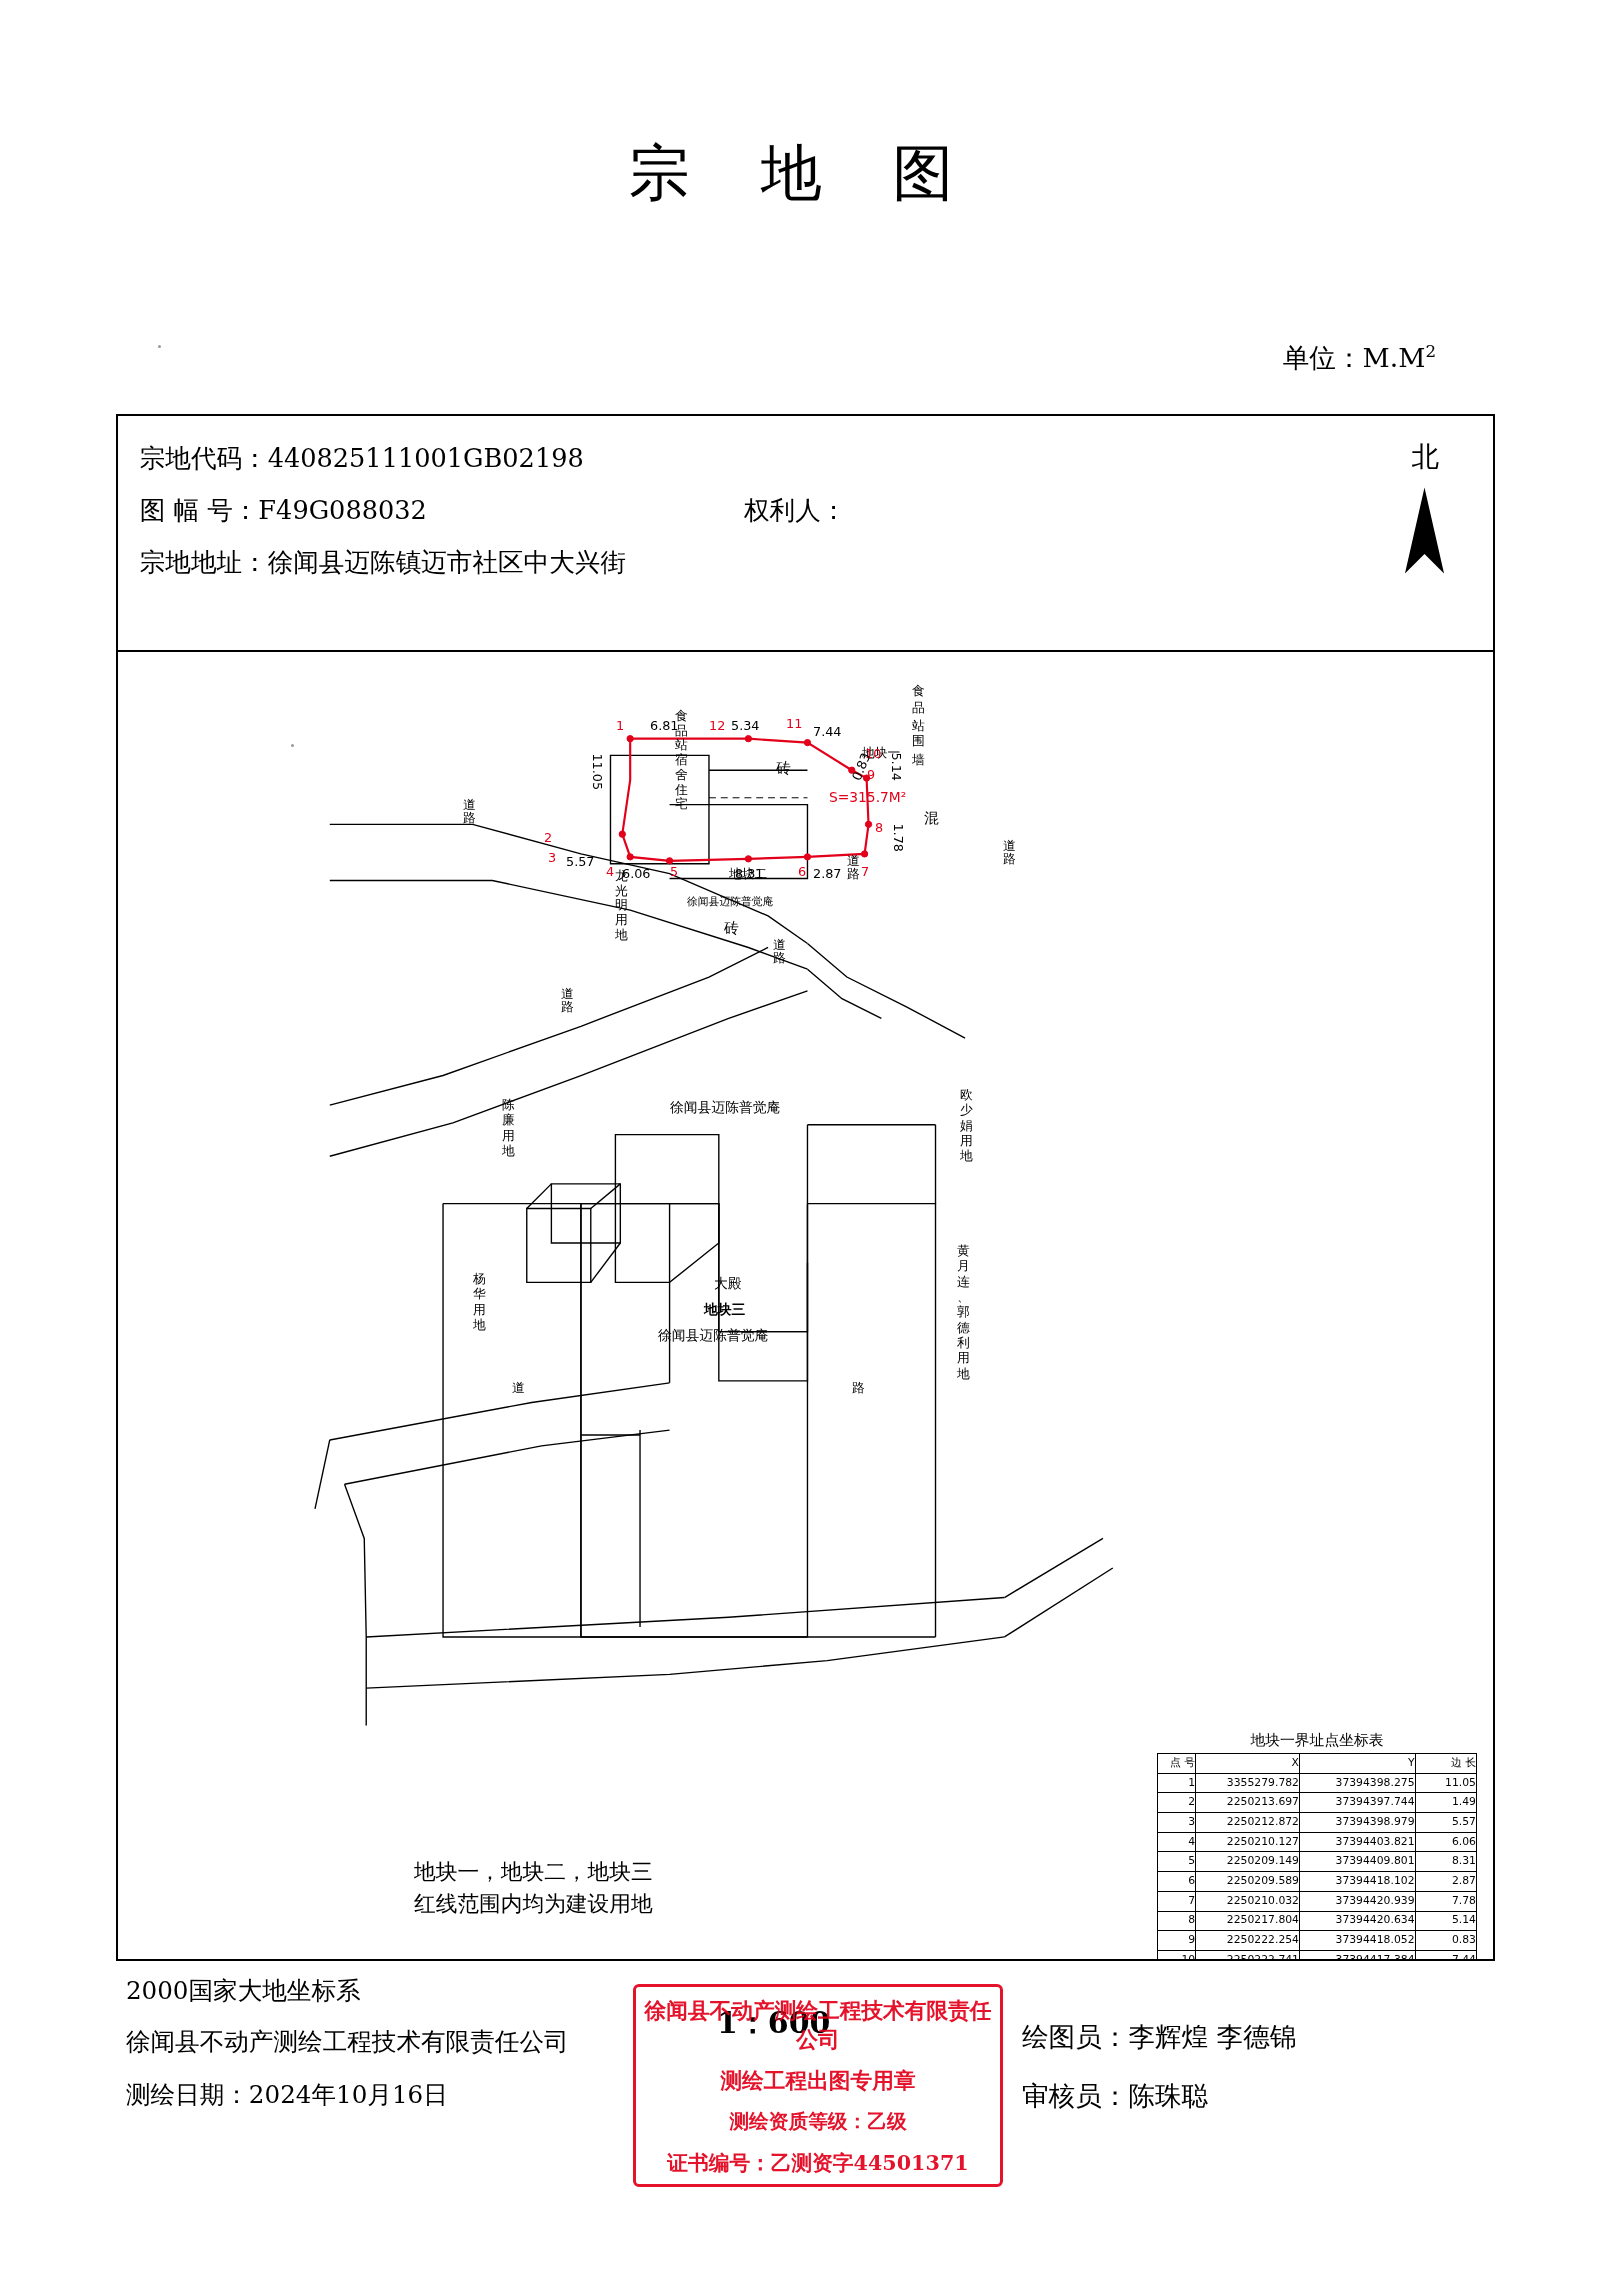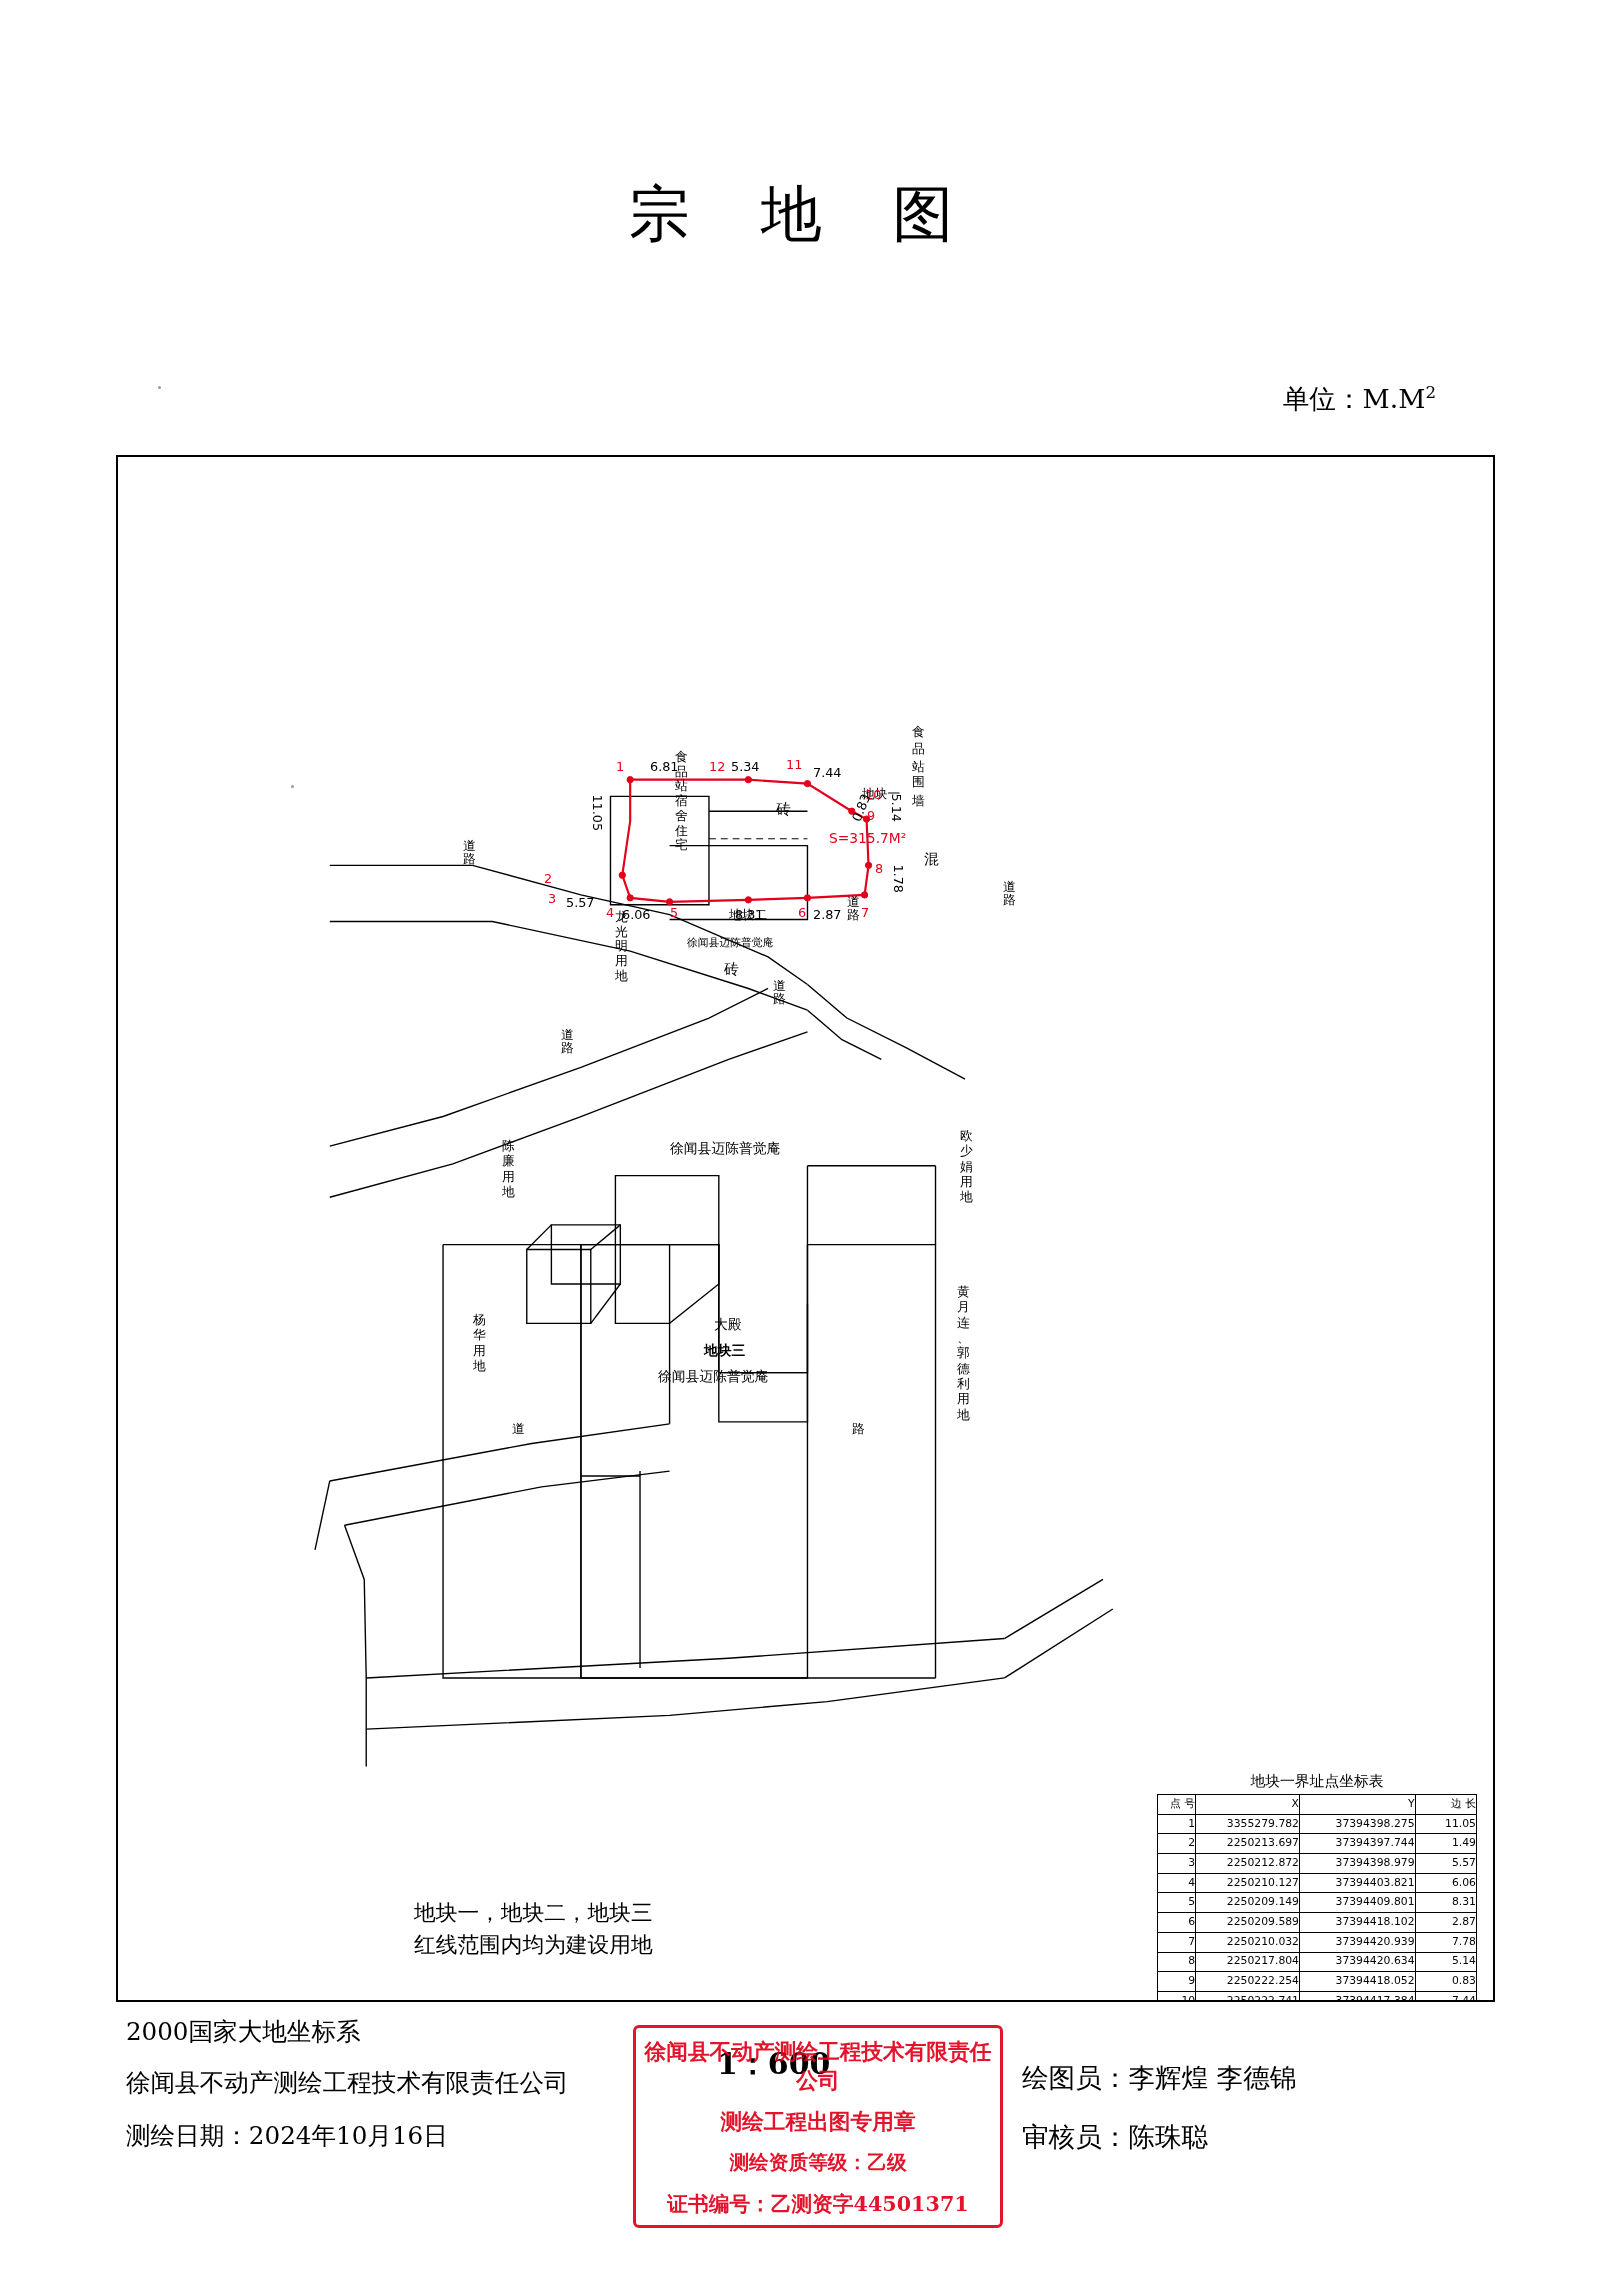--- a/index.html
+++ b/index.html
@@ -13,21 +13,20 @@
     position: relative;
     font-family: "Liberation Serif", serif;
     color: #000;
     overflow: hidden;
   }
   .page {
     position: absolute;
     left: 0; top: 0;
     width: 1608px;
     height: 2000px;
-    margin-top: 41px;
   }
 
   
   .doc-title {
     position: absolute;
     left: 0; top: 133px;
     width: 1608px;
     text-align: center;
     font-size: 61px;
     letter-spacing: 25.6px;
@@ -205,20 +204,36 @@
   <div class="speck" style="left:291px;top:744px;"></div>
 
   <div class="doc-title">宗 地 图</div>
 
   <div class="unit-label">
     <span>单位：M.M</span><sup>2</sup>
   </div>
 
   <div class="frame">
 
+    <div class="header-box">
+      <div class="hdr-line hdr-l1">
+        <span>宗地代码：</span><span>440825111001GB02198</span>
+      </div>
+      <div class="hdr-line hdr-l2">
+        <span>图 幅 号：</span><span>F49G088032</span>
+      </div>
+      <div class="hdr-line hdr-l2b">权利人：</div>
+      <div class="hdr-line hdr-l3">
+        <span>宗地地址：</span><span>徐闻县迈陈镇迈市社区中大兴街</span>
+      </div>
+      <div class="north-label">北</div>
+      <svg class="north-arrow" viewBox="0 0 44 90">
+        <polygon points="22,0 42,88 22,68 2,88" fill="#000"></polygon>
+      </svg>
+    </div>
 
     <div class="map">
       <svg width="1375" height="1308" viewBox="0 0 1396 1328">
         <g fill="none" stroke="#000" stroke-width="1.4">
 
           <path d="M215,175 L360,175 L470,205 L560,225 L660,268 L700,296"></path>
           <path d="M215,232 L380,232 L520,262 L640,300 L700,322"></path>
 
           <path d="M700,296 L740,330 L800,360 L860,392"></path>
           <path d="M700,322 L735,352 L775,372"></path>

